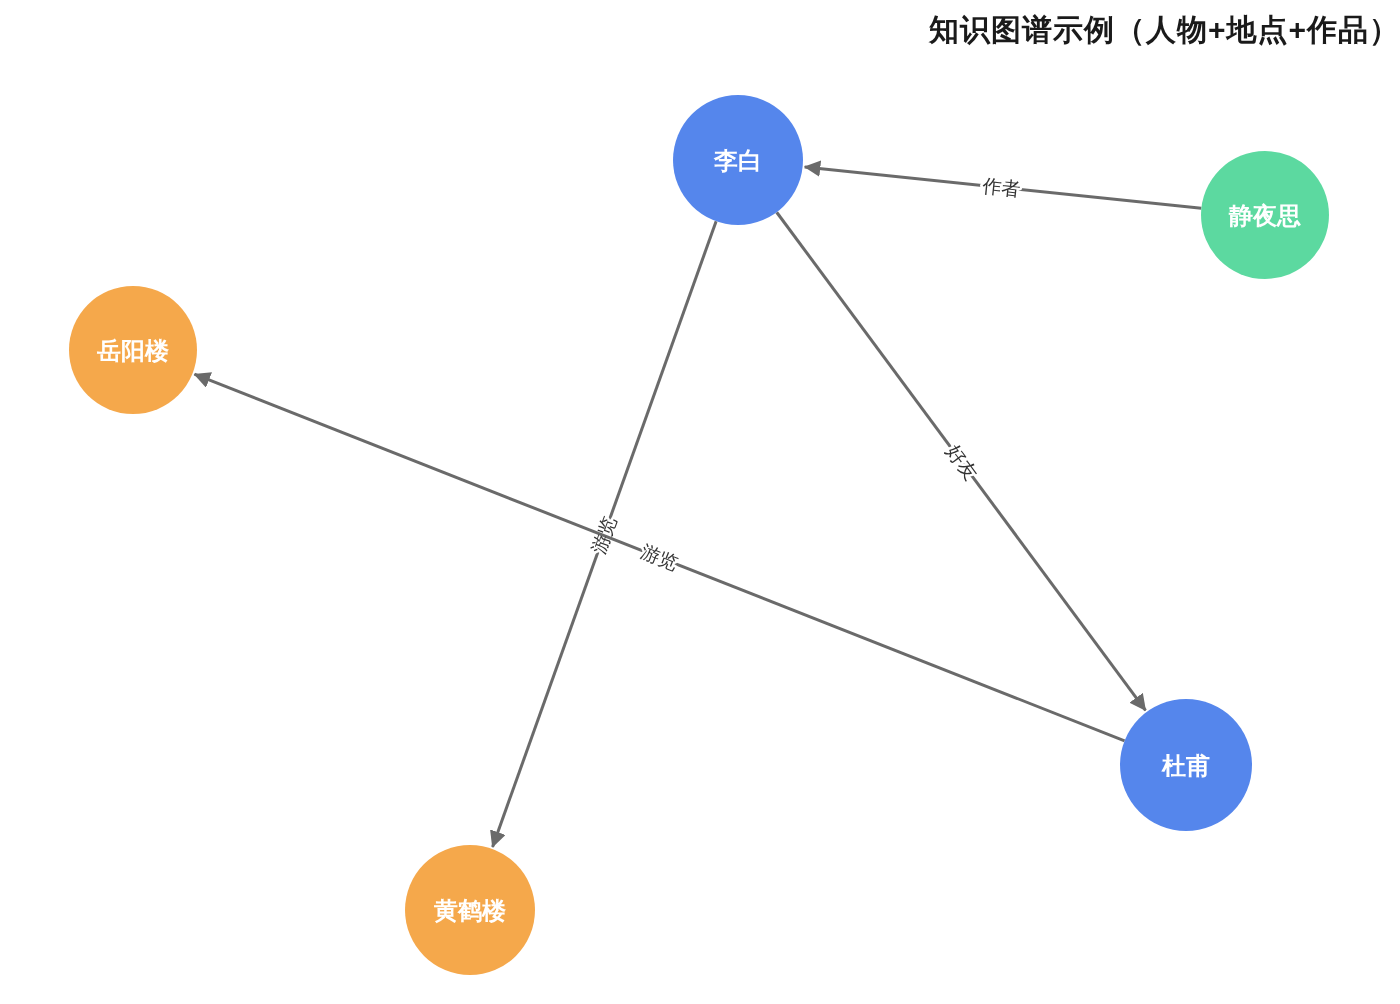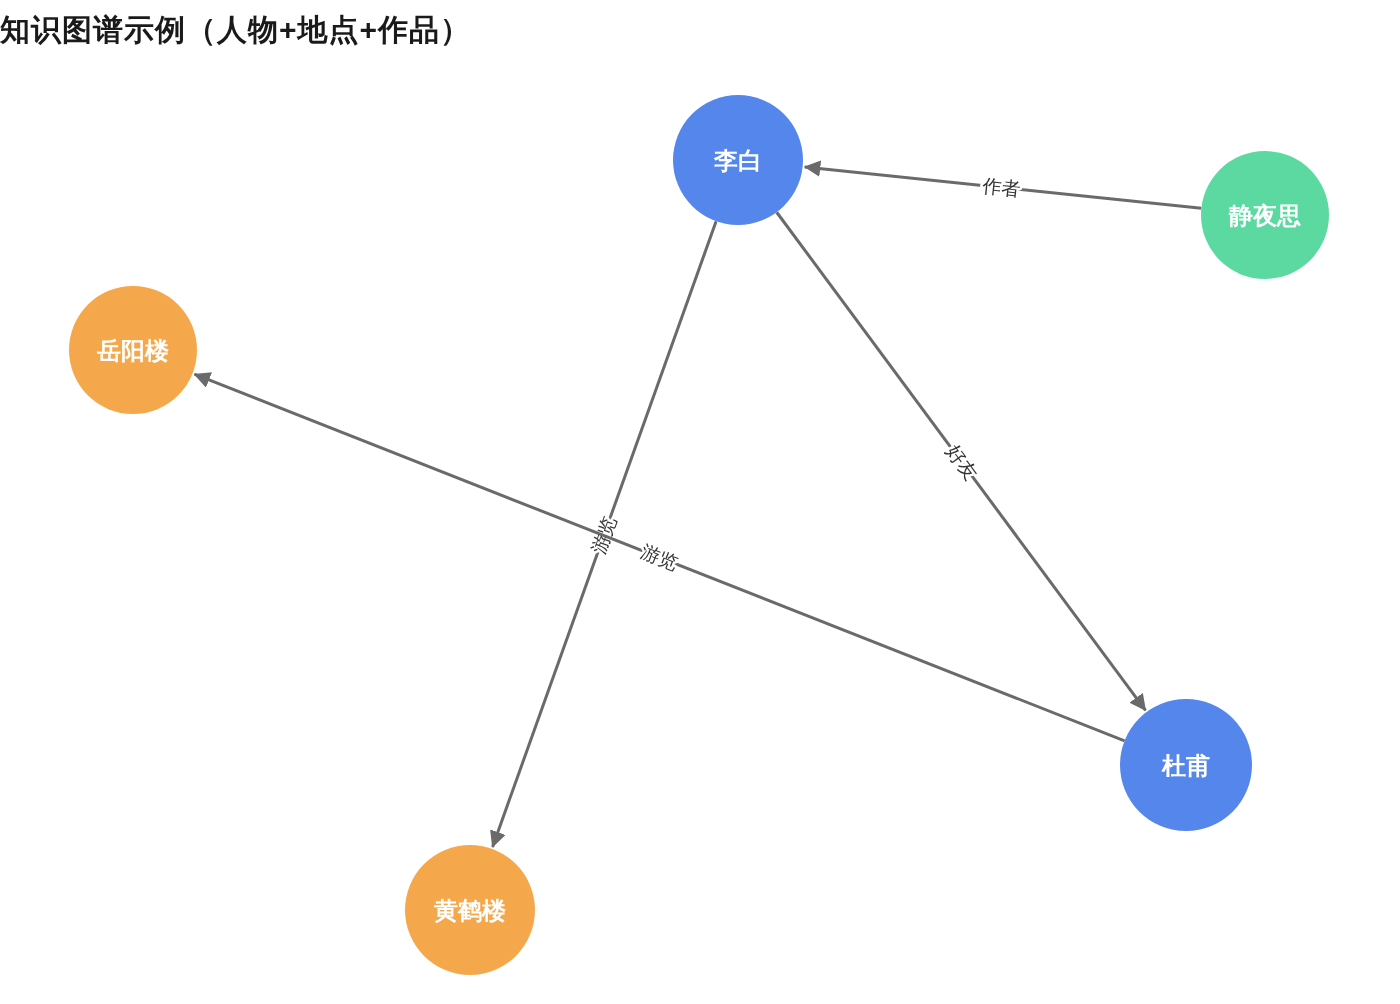--- a/index.html
+++ b/index.html
@@ -13,21 +13,21 @@
     width: 1400px;
     height: 1004px;
     background: #ffffff;
     overflow: hidden;
   }
   .chart-title {
     position: absolute;
     top: 10px;
     left: 0;
     width: 100%;
-    text-align: left;
+    text-align: right;
     font-size: 30px;
     font-weight: 600;
     color: #1a1a1a;
     letter-spacing: 1px;
     margin: 0;
     z-index: 2;
   }
   svg.graph {
     position: absolute;
     top: 0;

